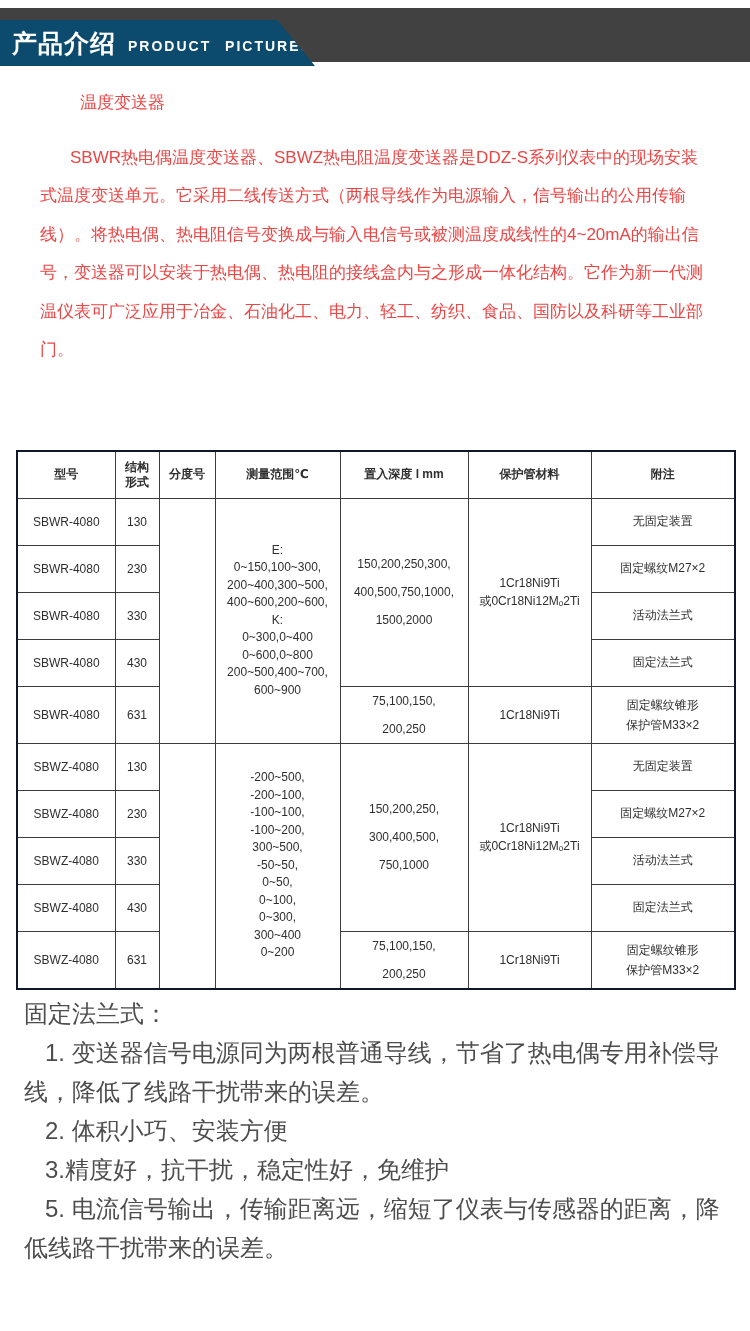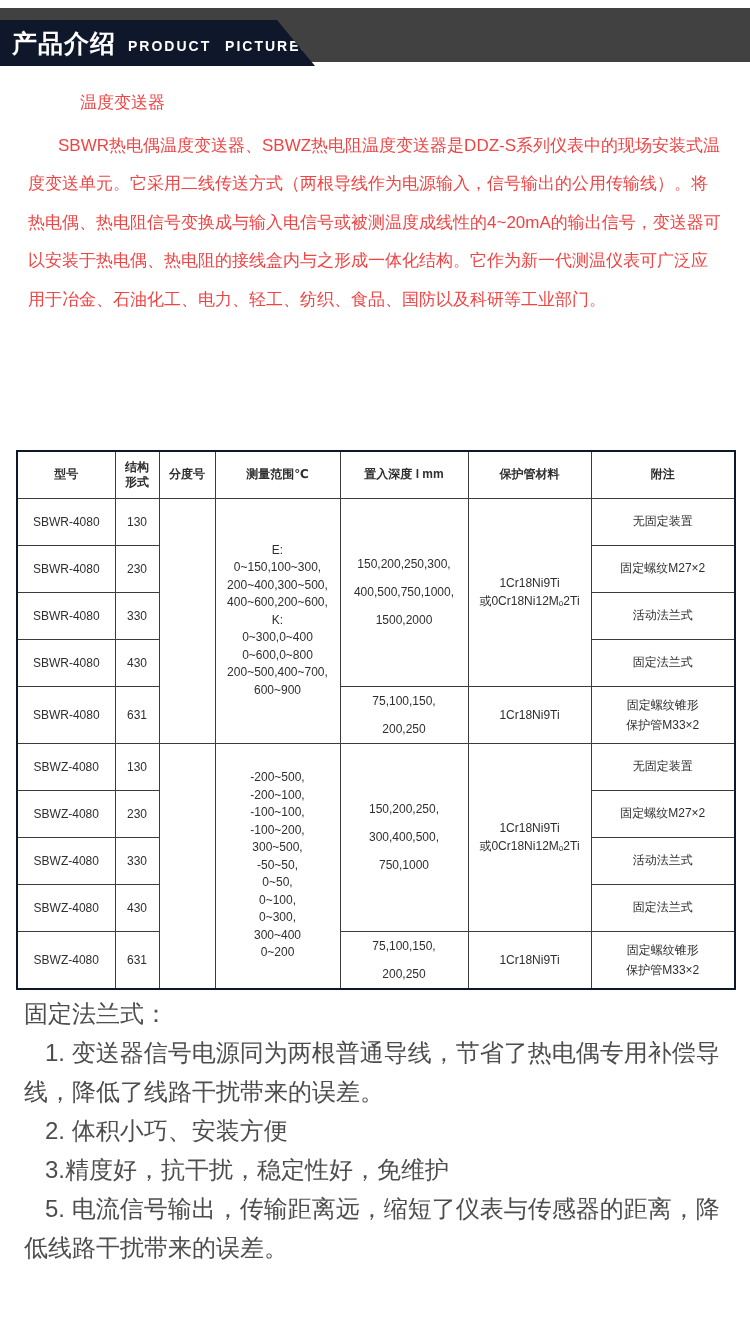--- a/index.html
+++ b/index.html
@@ -11,39 +11,39 @@
     font-family:"Liberation Sans","DejaVu Sans",sans-serif;
     overflow:hidden;
   }
   
   .topbar{
     position:absolute;top:8px;left:0;width:750px;height:54px;
     background:#414141;
   }
   .banner{
     position:absolute;top:12px;left:0;width:315px;height:46px;
-    background:#0f172a;
+    background:#0c4a6e;
     clip-path:polygon(0 0,277px 0,315px 100%,0 100%);
     display:flex;align-items:center;
     padding-left:12px;box-sizing:border-box;
   }
   .banner-cn{
     color:#ffffff;font-size:25px;font-weight:bold;letter-spacing:1px;
   }
   .banner-en{
     color:#ffffff;font-size:14px;font-weight:bold;letter-spacing:2px;
     word-spacing:8px;margin-left:12px;margin-top:6px;
   }
   
   .intro{
     position:absolute;top:84px;left:24px;width:702px;
     color:#ef4444;font-size:17px;line-height:38.5px;
   }
   .intro-heading{margin:0;text-indent:56px;}
-  .intro-body{margin:4px;text-indent:30px;}
+  .intro-body{margin:16px;text-indent:30px;}
   
   .spec-table{
     position:absolute;top:450px;left:16px;
     border-collapse:collapse;table-layout:fixed;width:718px;
     color:#2e2e2e;
   }
   .spec-table th,.spec-table td{
     border:1px solid #3c3c3c;
     text-align:center;vertical-align:middle;
     font-size:12px;padding:0 2px;box-sizing:border-box;

